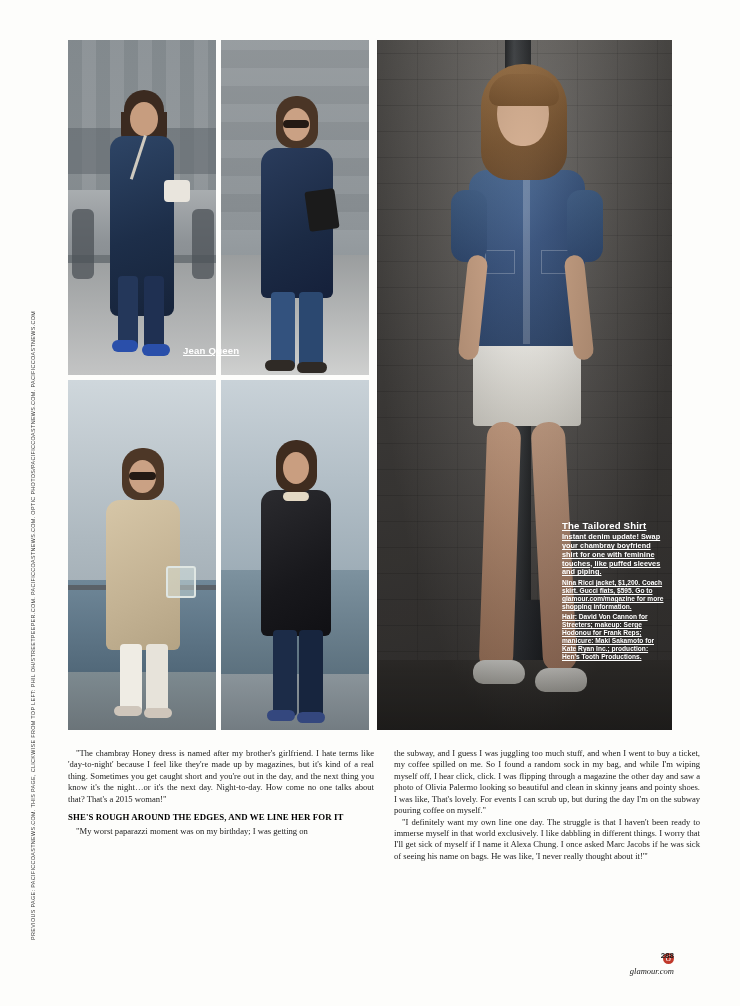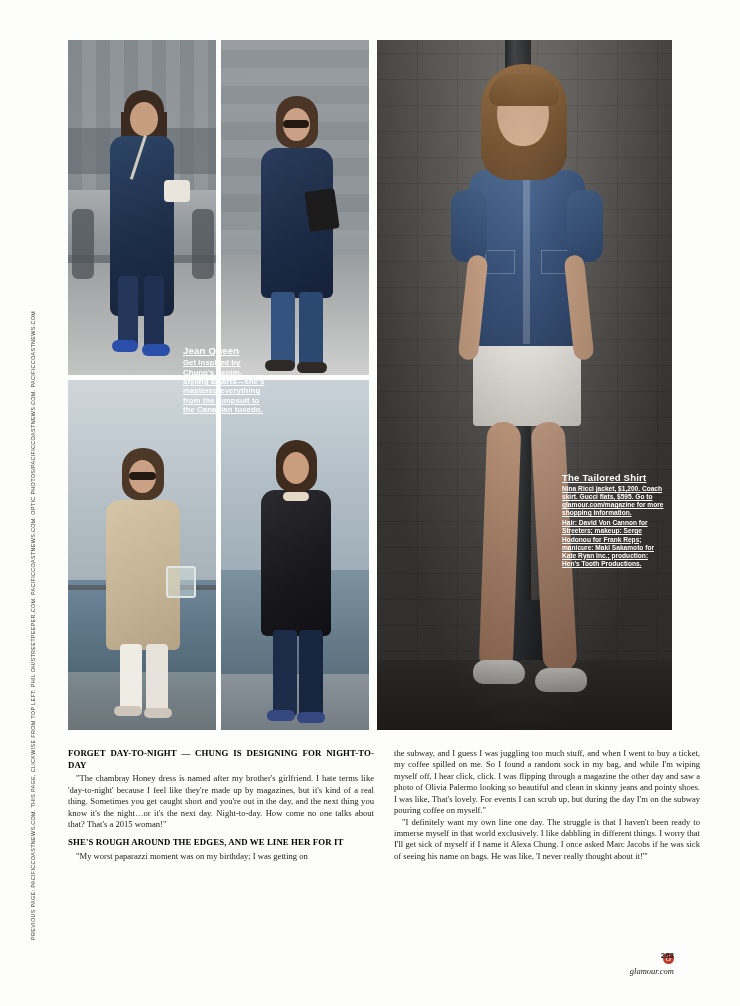--- a/index.html
+++ b/index.html
@@ -189,21 +189,21 @@
 
   #cap-jean-queen {
     left: 183px; top: 345px; width: 82px;
   }
   #cap-jean-queen .cap-title { font-size: 9.6px; }
   #cap-jean-queen .cap-body { font-weight: bold; font-size: 7.8px; line-height: 1.2; }
 
   #cap-tailored {
     left: 562px; top: 472px; width: 104px;
   }
-  #cap-tailored .cap-title { font-size: 9.6px; }
+  #cap-tailored .cap-title { font-size: 9.6px; margin-top: 48px; }
   #cap-tailored .cap-body { font-size: 7.3px; line-height: 1.2; font-weight: bold; }
   #cap-tailored .credits { font-size: 6.6px; line-height: 1.22; font-weight: bold; margin-top: 2px;}
 
   
   .col {
     position: absolute;
     width: 306px;
     font-family: "Liberation Serif", serif;
     font-size: 8.6px;
     line-height: 1.33;
@@ -356,31 +356,30 @@
     <div class="p5-armL"></div>
     <div class="p5-armR"></div>
     <div class="p5-hair"></div>
     <div class="p5-head"></div>
     <div class="p5-fringe"></div>
     <div class="p5-shadow"></div>
   </div>
 
   <div class="caption" id="cap-jean-queen">
     <div class="cap-title">Jean Queen</div>
-    <div class="cap-body">Get inspired by Chung's denim-styling smarts—she's mastered everything from the jumpsuit to the Canadian tuxedo.</div>
   </div>
 
   <div class="caption" id="cap-tailored">
     <div class="cap-title">The Tailored Shirt</div>
+    <div class="cap-body">Instant denim update! Swap your chambray boyfriend shirt for one with feminine touches, like puffed sleeves and piping.</div>
     <div class="credits">Nina Ricci jacket, $1,200. Coach skirt. Gucci flats, $595. Go to glamour.com/magazine for more shopping information.</div>
     <div class="credits">Hair: David Von Cannon for Streeters; makeup: Serge Hodonou for Frank Reps; manicure: Maki Sakamoto for Kate Ryan Inc.; production: Hen's Tooth Productions.</div>
   </div>
 
   <div class="col" id="col-left">
-    <div class="subhead">FORGET DAY-TO-NIGHT — CHUNG IS DESIGNING FOR NIGHT-TO-DAY</div>
     <p class="indent">"The chambray Honey dress is named after my brother's girlfriend. I hate terms like 'day-to-night' because I feel like they're made up by magazines, but it's kind of a real thing. Sometimes you get caught short and you're out in the day, and the next thing you know it's the night…or it's the next day. Night-to-day. How come no one talks about that? That's a 2015 woman!"</p>
     <div class="subhead">SHE'S ROUGH AROUND THE EDGES, AND WE LINE HER FOR IT</div>
     <p class="indent">"My worst paparazzi moment was on my birthday; I was getting on</p>
   </div>
 
   <div class="col" id="col-right">
     <p>the subway, and I guess I was juggling too much stuff, and when I went to buy a ticket, my coffee spilled on me. So I found a random sock in my bag, and while I'm wiping myself off, I hear click, click. I was flipping through a magazine the other day and saw a photo of Olivia Palermo looking so beautiful and clean in skinny jeans and pointy shoes. I was like, That's lovely. For events I can scrub up, but during the day I'm on the subway pouring coffee on myself."</p>
     <p class="indent">"I definitely want my own line one day. The struggle is that I haven't been ready to immerse myself in that world exclusively. I like dabbling in different things. I worry that I'll get sick of myself if I name it Alexa Chung. I once asked Marc Jacobs if he was sick of seeing his name on bags. He was like, 'I never really thought about it!'"</p>
   </div>
 

